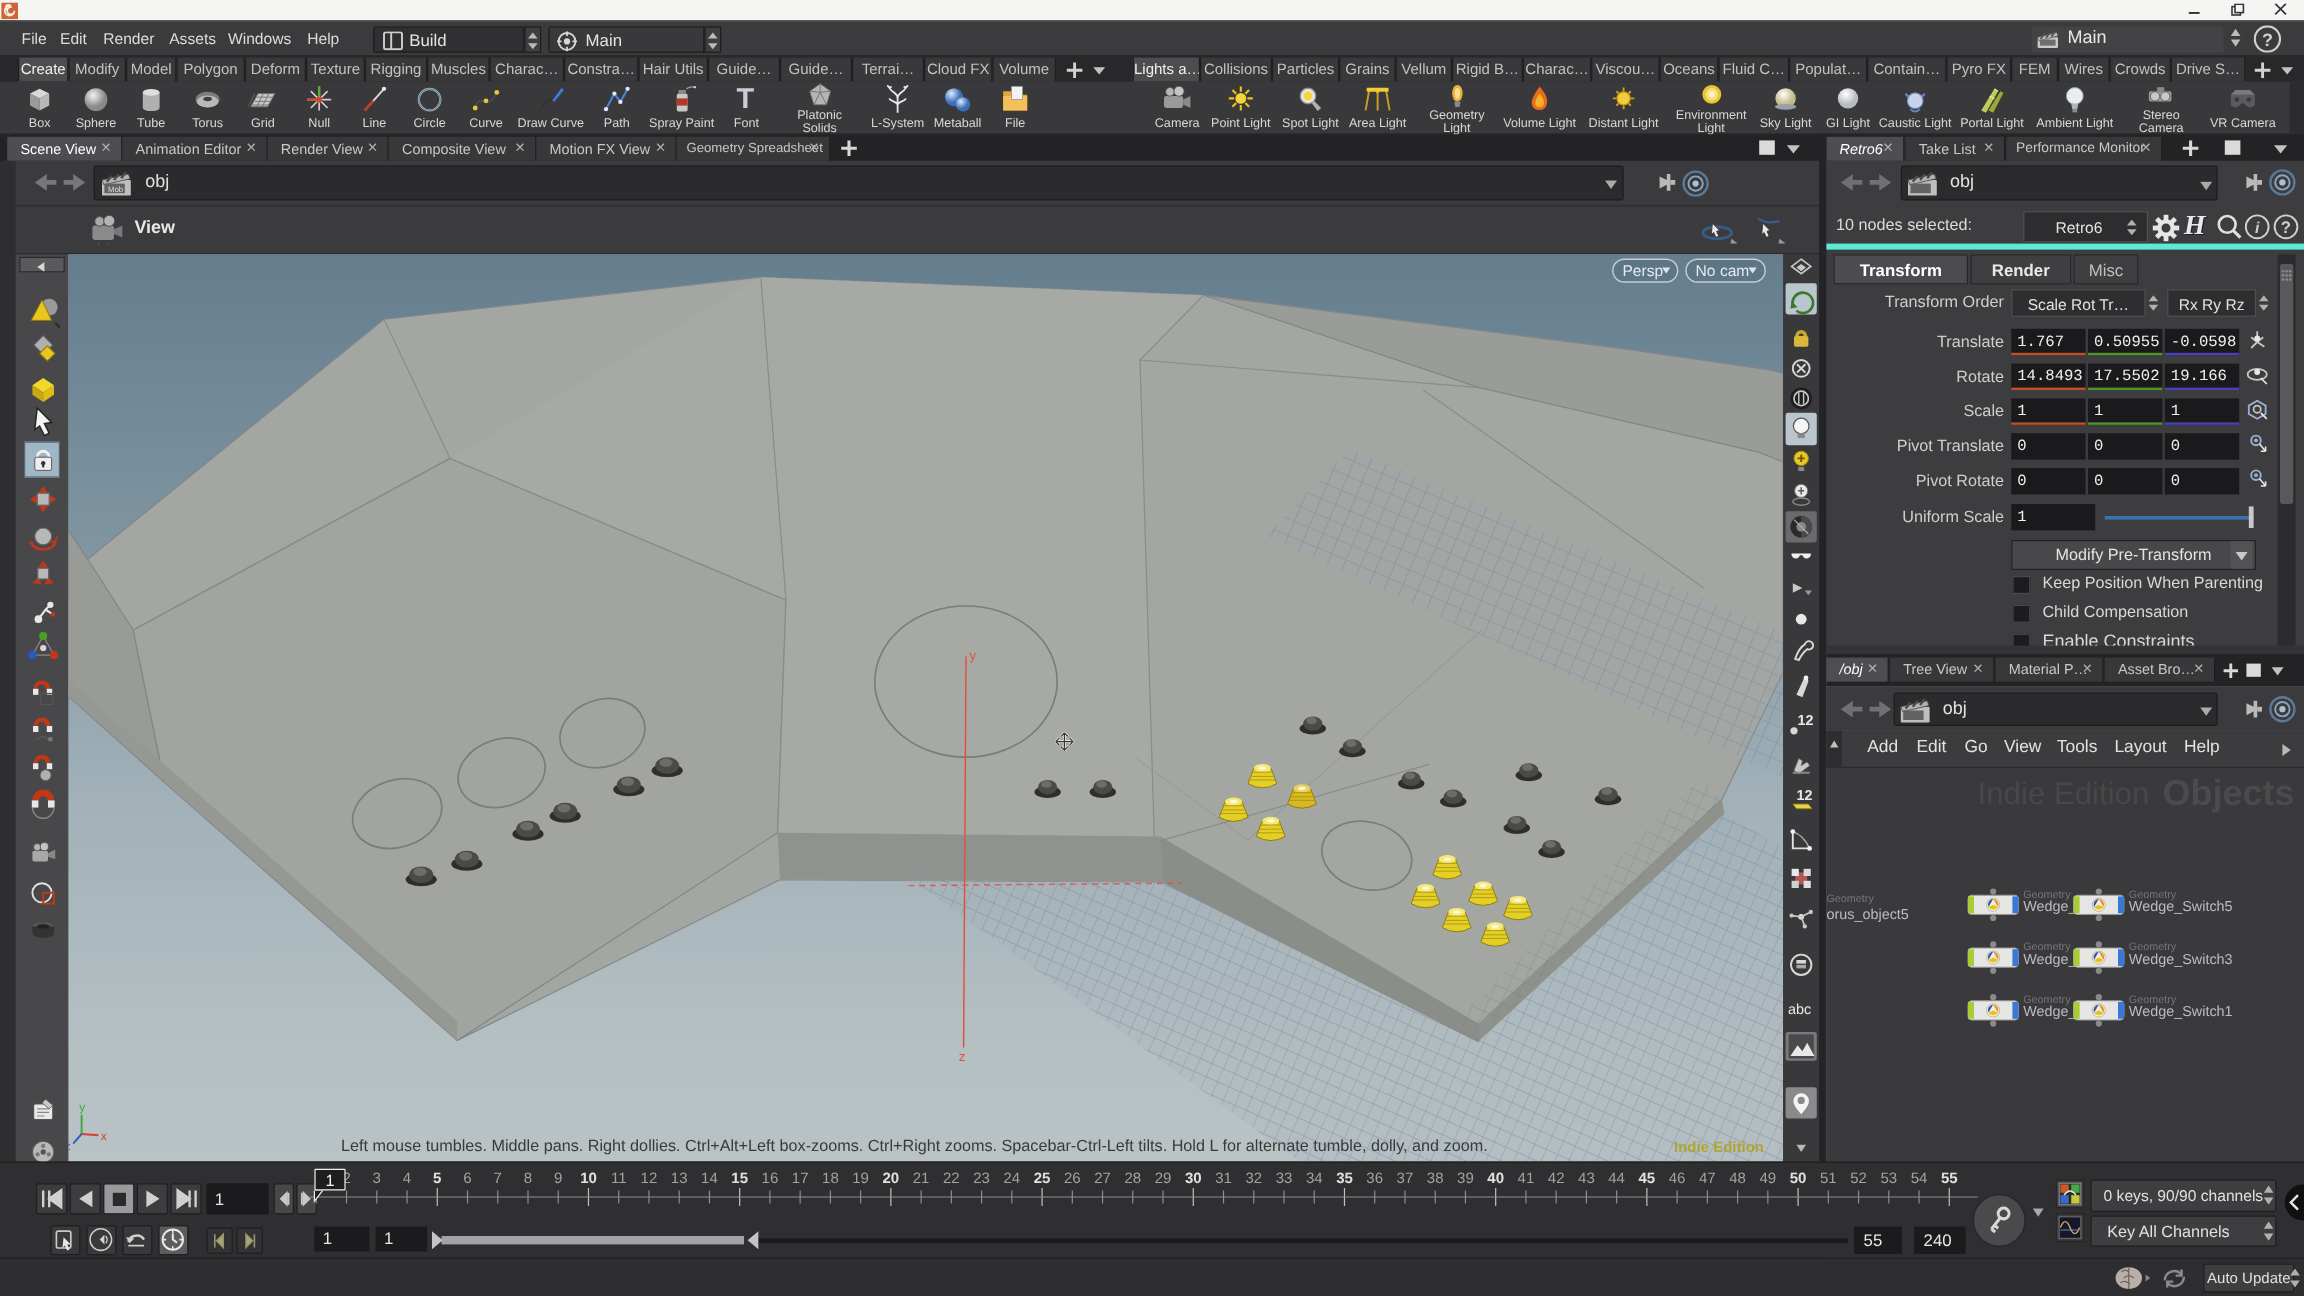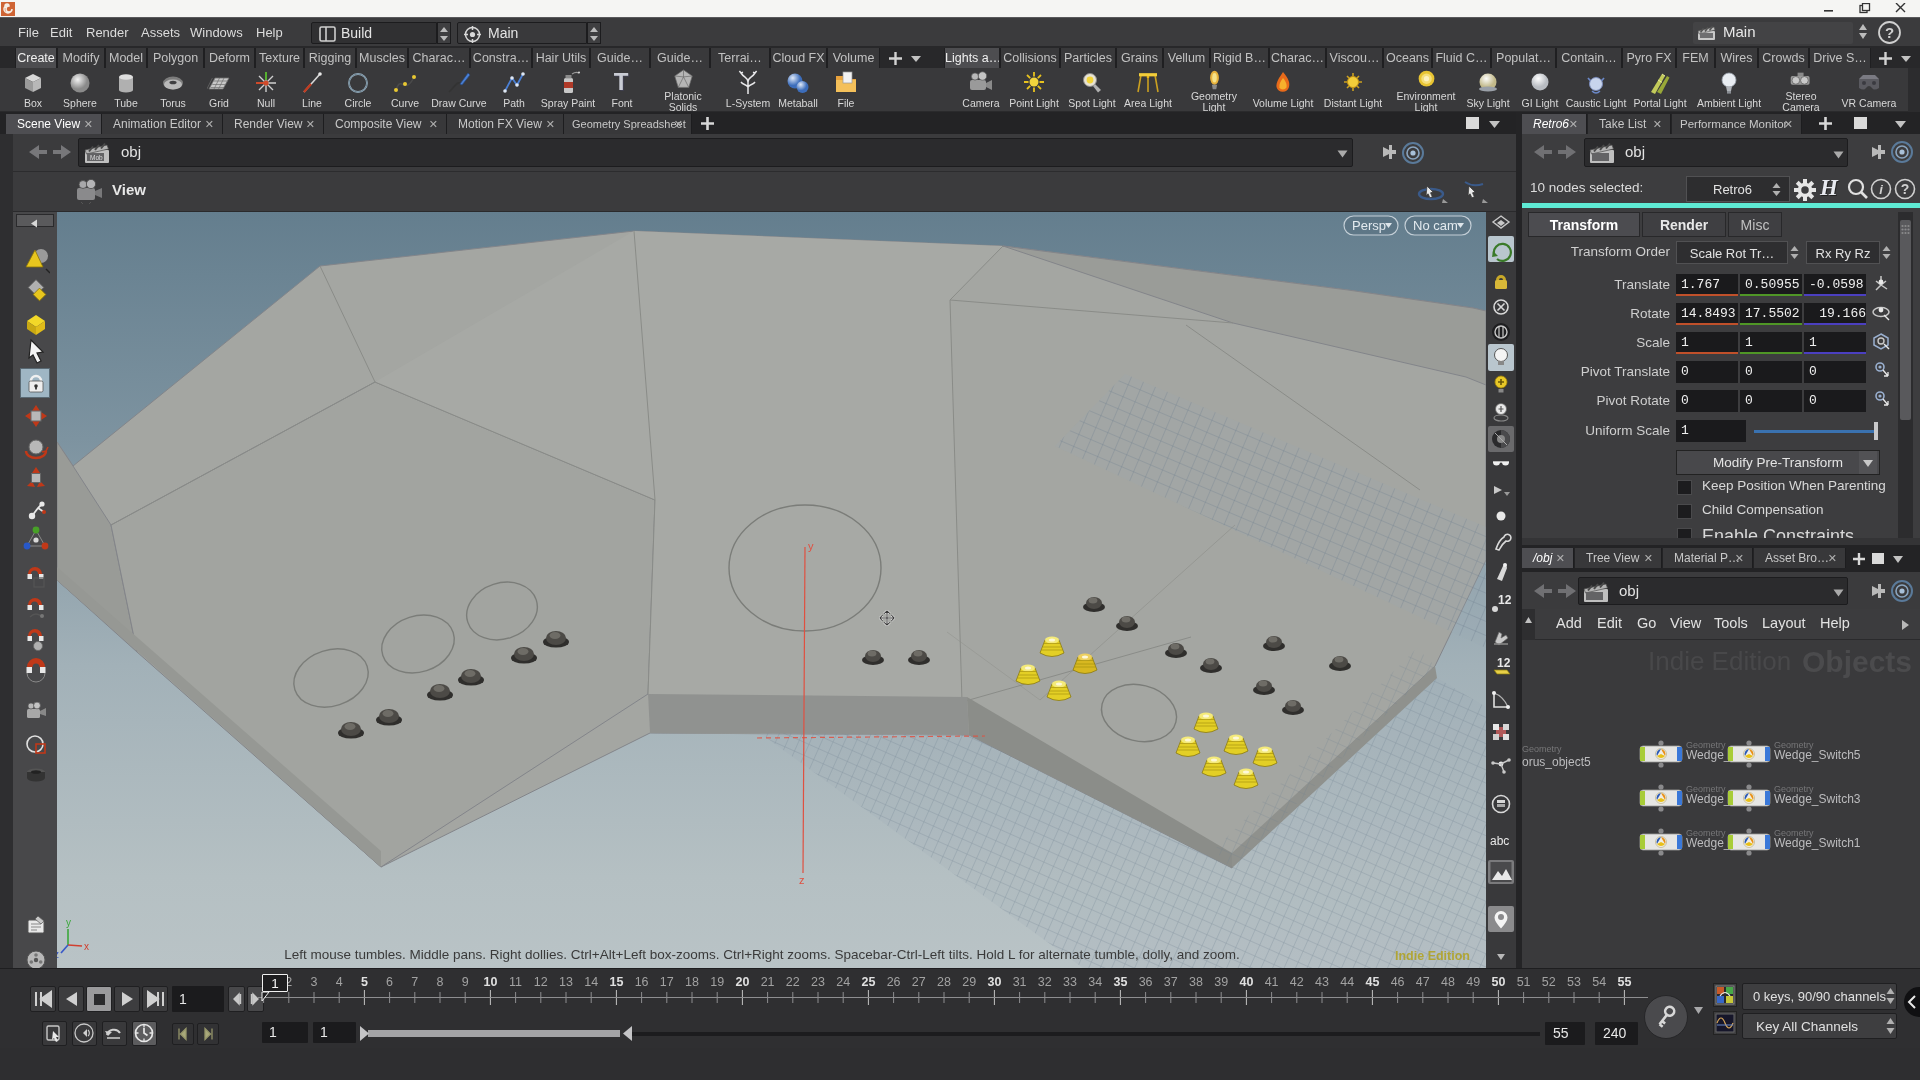--- a/index.html
+++ b/index.html
@@ -979,21 +979,21 @@
           <path d="M4.5 13 L8.5 8 L0.5 8 Z" fill="#b0b0b0"></path>
         </svg>
 <div class="plabel" style="left:0;top:6px;width:148px">Transform Order</div>
 <div class="plabel" style="left:0;top:39px;width:148px">Translate</div>
 <div class="pf" style="left:154px;top:36px;width:62px;height:22px;border-bottom:2.5px solid #c0502a;">1.767</div>
 <div class="pf" style="left:218px;top:36px;width:62px;height:22px;border-bottom:2.5px solid #4f9626;">0.50955</div>
 <div class="pf" style="left:282px;top:36px;width:62px;height:22px;border-bottom:2.5px solid #4b3fc0;">-0.0598</div>
 <div class="plabel" style="left:0;top:68px;width:148px">Rotate</div>
 <div class="pf" style="left:154px;top:65px;width:62px;height:22px;border-bottom:2.5px solid #c0502a;">14.8493</div>
 <div class="pf" style="left:218px;top:65px;width:62px;height:22px;border-bottom:2.5px solid #4f9626;">17.5502</div>
-<div class="pf" style="left:282px;top:65px;width:62px;height:22px;border-bottom:2.5px solid #4b3fc0;text-align:right;">19.166</div>
+<div class="pf" style="left:282px;top:65px;width:62px;height:22px;border-bottom:2.5px solid #4b3fc0;">19.166</div>
 <div class="plabel" style="left:0;top:97px;width:148px">Scale</div>
 <div class="pf" style="left:154px;top:94px;width:62px;height:22px;border-bottom:2.5px solid #c0502a;">1</div>
 <div class="pf" style="left:218px;top:94px;width:62px;height:22px;border-bottom:2.5px solid #4f9626;">1</div>
 <div class="pf" style="left:282px;top:94px;width:62px;height:22px;border-bottom:2.5px solid #4b3fc0;">1</div>
 <div class="plabel" style="left:0;top:126px;width:148px">Pivot Translate</div>
 <div class="pf" style="left:154px;top:123px;width:62px;height:22px;">0</div>
 <div class="pf" style="left:218px;top:123px;width:62px;height:22px;">0</div>
 <div class="pf" style="left:282px;top:123px;width:62px;height:22px;">0</div>
 <div class="plabel" style="left:0;top:155px;width:148px">Pivot Rotate</div>
 <div class="pf" style="left:154px;top:152px;width:62px;height:22px;">0</div>
@@ -1028,21 +1028,21 @@
 <div class="abs" style="left:232px;top:192px;width:124px;height:2.5px;background:#3a72b0"></div>
 <div class="abs" style="left:352px;top:184px;width:4px;height:18px;background:#c8c8ca"></div>
 <div class="abs" style="left:154px;top:212px;width:204px;height:25px;background:#48484b;border:1px solid #222;color:#e4e4e4;font-size:13.5px;text-align:center;line-height:24px">Modify Pre-Transform<span style="position:absolute;right:2px;top:0;width:18px;height:23px;background:#525255"><svg width="18" height="23">
               <path d="M4 9 h10 l-5 7 Z" fill="#c8c8c8"></path>
             </svg></span></div>
 <div class="abs" style="left:155px;top:242px;width:15px;height:15px;background:#1c1c1e;border:1px solid #4a4a4c"></div>
 <div class="abs" style="left:180px;top:240px;font-size:13.5px;color:#d8d8d8">Keep Position When Parenting</div>
 <div class="abs" style="left:155px;top:266px;width:15px;height:15px;background:#1c1c1e;border:1px solid #4a4a4c"></div>
 <div class="abs" style="left:180px;top:264px;font-size:13.5px;color:#d8d8d8">Child Compensation</div>
 <div class="abs" style="left:155px;top:290px;width:15px;height:15px;background:#1c1c1e;border:1px solid #4a4a4c"></div>
-<div class="abs" style="left:180px;top:288px;font-size:18px;color:#d8d8d8">Enable Constraints</div>
+<div class="abs" style="left:180px;top:288px;font-size:15px;color:#d8d8d8">Enable Constraints</div>
 <div class="abs" style="left:376px;top:-26px;width:15px;height:333px;background:#2c2c2e"></div>
 <div class="abs" style="left:378px;top:-18px;width:11px;height:200px;background:#59595c;border-radius:2px"></div>
 <svg class="abs" style="left:378px;top:-14px" width="11" height="14">
           <g fill="#8a8a8c">
             <circle cx="2.5" cy="2" r="1.1"></circle>
             <circle cx="5.5" cy="2" r="1.1"></circle>
             <circle cx="8.5" cy="2" r="1.1"></circle>
             <circle cx="2.5" cy="5.5" r="1.1"></circle>
             <circle cx="5.5" cy="5.5" r="1.1"></circle>
             <circle cx="8.5" cy="5.5" r="1.1"></circle>
@@ -1410,12 +1410,27 @@
       </svg>
 <div class="tbtn" style="left:1742px;top:44px;width:155px;height:26px;color:#e0e0e0;font-size:13.5px;text-align:left;padding-left:13px;line-height:25px;background:#3e3e40">Key All Channels</div>
 <svg class="abs" style="left:1886px;top:49px" width="9" height="16">
         <path d="M4.5 0 L8.5 6 L0.5 6 Z" fill="#b0b0b0"></path>
         <path d="M4.5 16 L8.5 10 L0.5 10 Z" fill="#b0b0b0"></path>
       </svg>
 <div class="abs" style="left:1904px;top:18px;width:30px;height:30px;border-radius:15px;background:#101012"><svg width="16" height="30">
           <path d="M11 9 l-6 6 l6 6" stroke="#e8e8e8" stroke-width="2" fill="none"></path>
         </svg></div>
     </div>
+  <div class="abs" id="statusbar">
+      <svg class="abs" style="left:1760px;top:5px" width="34" height="22">
+        <ellipse cx="14" cy="11" rx="11" ry="9" fill="#b8b0a8"></ellipse>
+        <path d="M8 6 q3 -3 6 0 M10 11 q4 -4 8 0 M7 15 q4 -3 8 1 M14 2 v18" stroke="#6a6258" stroke-width="1" fill="none"></path>
+        <path d="M28 8 l4 3 l-4 3 Z" fill="#888"></path>
+      </svg>
+<svg class="abs" style="left:1800px;top:5px" width="26" height="22">
+        <path d="M4 13 a8 8 0 0 1 14 -5 M18 4 v5 h-5 M20 10 a8 8 0 0 1 -14 5 M6 19 v-5 h5" stroke="#8a8a8c" stroke-width="2" fill="none"></path>
+      </svg>
+<div class="tbtn" style="left:1836px;top:4px;width:76px;height:24px;color:#e0e0e0;font-size:12.5px;text-align:center;line-height:23px;background:#3e3e40;white-space:nowrap">Auto Update</div>
+<svg class="abs" style="left:1908px;top:8px" width="9" height="16">
+        <path d="M4.5 0 L8.5 6 L0.5 6 Z" fill="#b0b0b0"></path>
+        <path d="M4.5 16 L8.5 10 L0.5 10 Z" fill="#b0b0b0"></path>
+      </svg>
+    </div>
 </div>
 </body></html>

